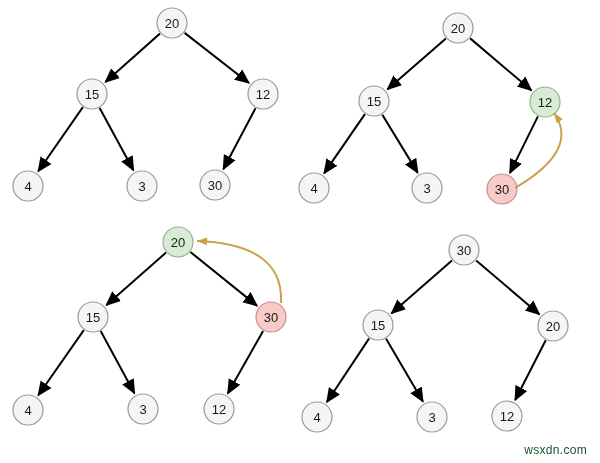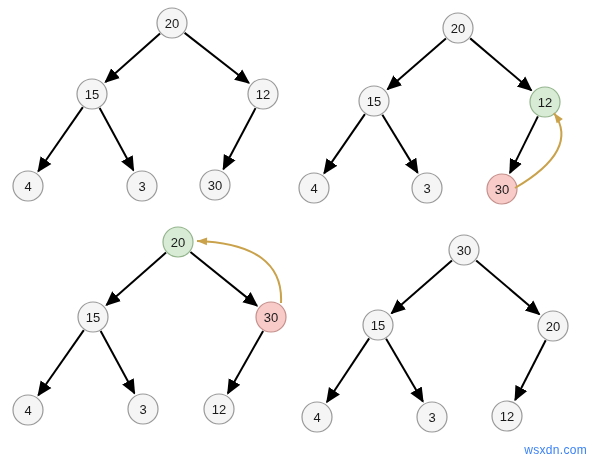--- a/index.html
+++ b/index.html
@@ -23,21 +23,21 @@
   .node-label {
     font-family: "Liberation Sans", sans-serif;
     font-size: 13px;
     user-select: none;
   }
   .watermark {
     position: absolute;
     top: 443px;
     right: 13px;
     font-size: 12px;
-    color: #3b82f6;
+    color: #14532d;
     letter-spacing: 0.3px;
   }
 </style>
 </head>
 <body>
 
 <div class="canvas">
   <svg id="diagram" width="600" height="463" viewBox="0 0 600 463">
     <defs>
       <marker id="arrowhead" viewBox="0 0 10 10" refX="9" refY="5" markerWidth="7.5" markerHeight="7.5" orient="auto-start-reverse">

